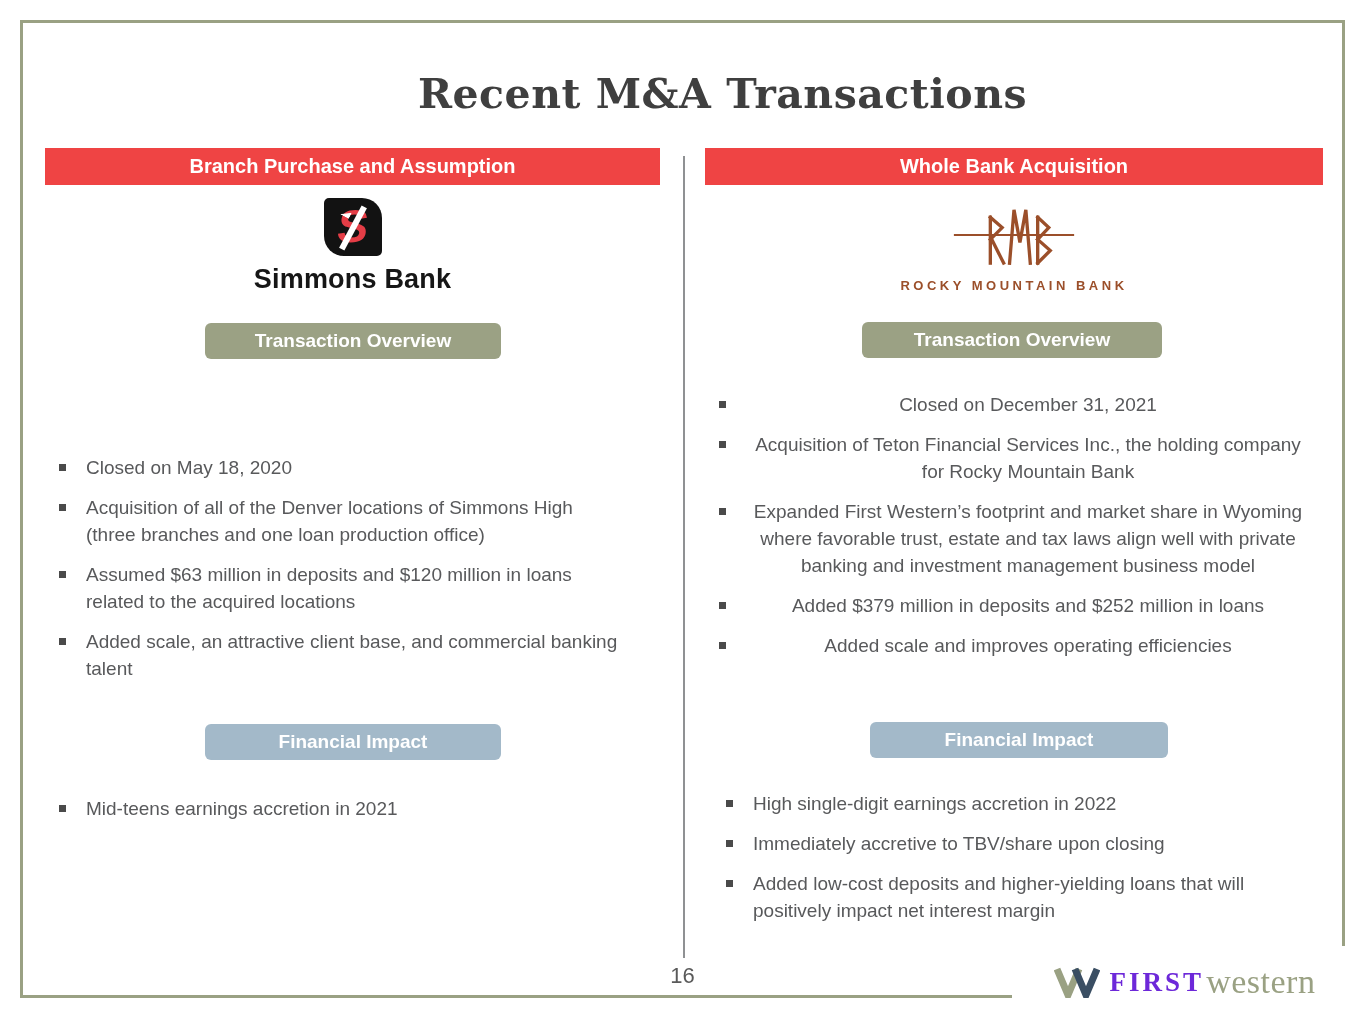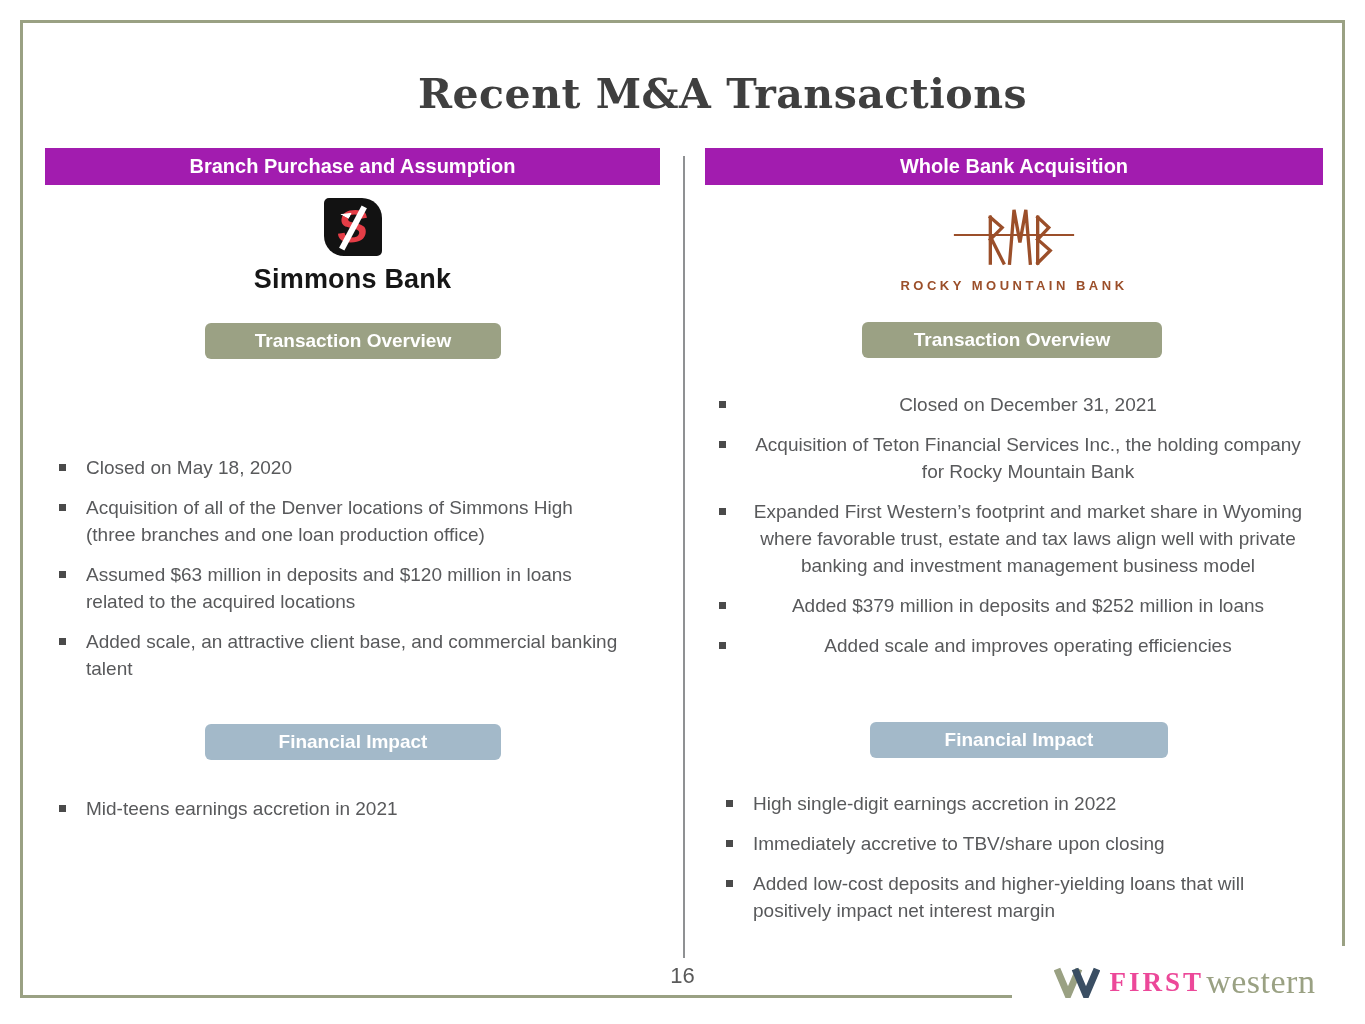--- a/index.html
+++ b/index.html
@@ -7,21 +7,21 @@
               font-family:"Liberation Sans", sans-serif; }
   .slide { position:relative; width:1365px; height:1024px; background:#fff; }
 
   .slide-border { position:absolute; left:20px; top:20px; width:1325px; height:978px;
                   border:3px solid #9aa183; }
 
   .title { position:absolute; left:0; top:70px; width:100%; text-align:center;
            font-family:"DejaVu Serif", serif; font-weight:bold; font-size:41px;
            color:#3f3f3f; letter-spacing:0.5px;margin-left:40px; }
 
-  .col-header { position:absolute; height:37px; background:#a21caf; color:#ffffff;
+  .col-header { position:absolute; height:37px; background:#ef4444; color:#ffffff;
                 font-size:20px; font-weight:bold; display:flex; align-items:center;
                 justify-content:center; }
   .col-header.lft { left:45px; top:148px; width:615px; }
   .col-header.rgt { left:705px; top:148px; width:618px; }
 
   .divider { position:absolute; left:683px; top:156px; width:2px; height:802px; background:#8f9193; }
 
   
   .logo-block { position:absolute; text-align:center; }
   .logo-block.lft { left:45px; top:198px; width:615px; }
@@ -64,21 +64,21 @@
 
   .page-number { position:absolute; left:0; top:963px; width:100%; text-align:center;
                  font-size:22px; color:#5a5a5a; }
 
   
   .fw-patch { position:absolute; left:1012px; top:946px; width:345px; height:72px;
               background:#ffffff; z-index:3; display:flex; align-items:center; justify-content:center; }
   .fw-logo { display:flex; align-items:center; }
   .fw-w { margin-right:10px; }
   .fw-first { font-family:"Liberation Serif", serif; font-weight:bold; font-size:27px;
-              letter-spacing:3px; color:#ec4899; }
+              letter-spacing:3px; color:#6d28d9; }
   .fw-western { font-family:"Liberation Serif", serif; font-size:34px; color:#9aa183;
                 letter-spacing:0.5px; margin-left:2px; }
 </style>
 </head>
 <body>
 
 <div class="slide">
   <div class="slide-border"></div>
 
   <h1 class="title">Recent M&amp;A Transactions</h1>

